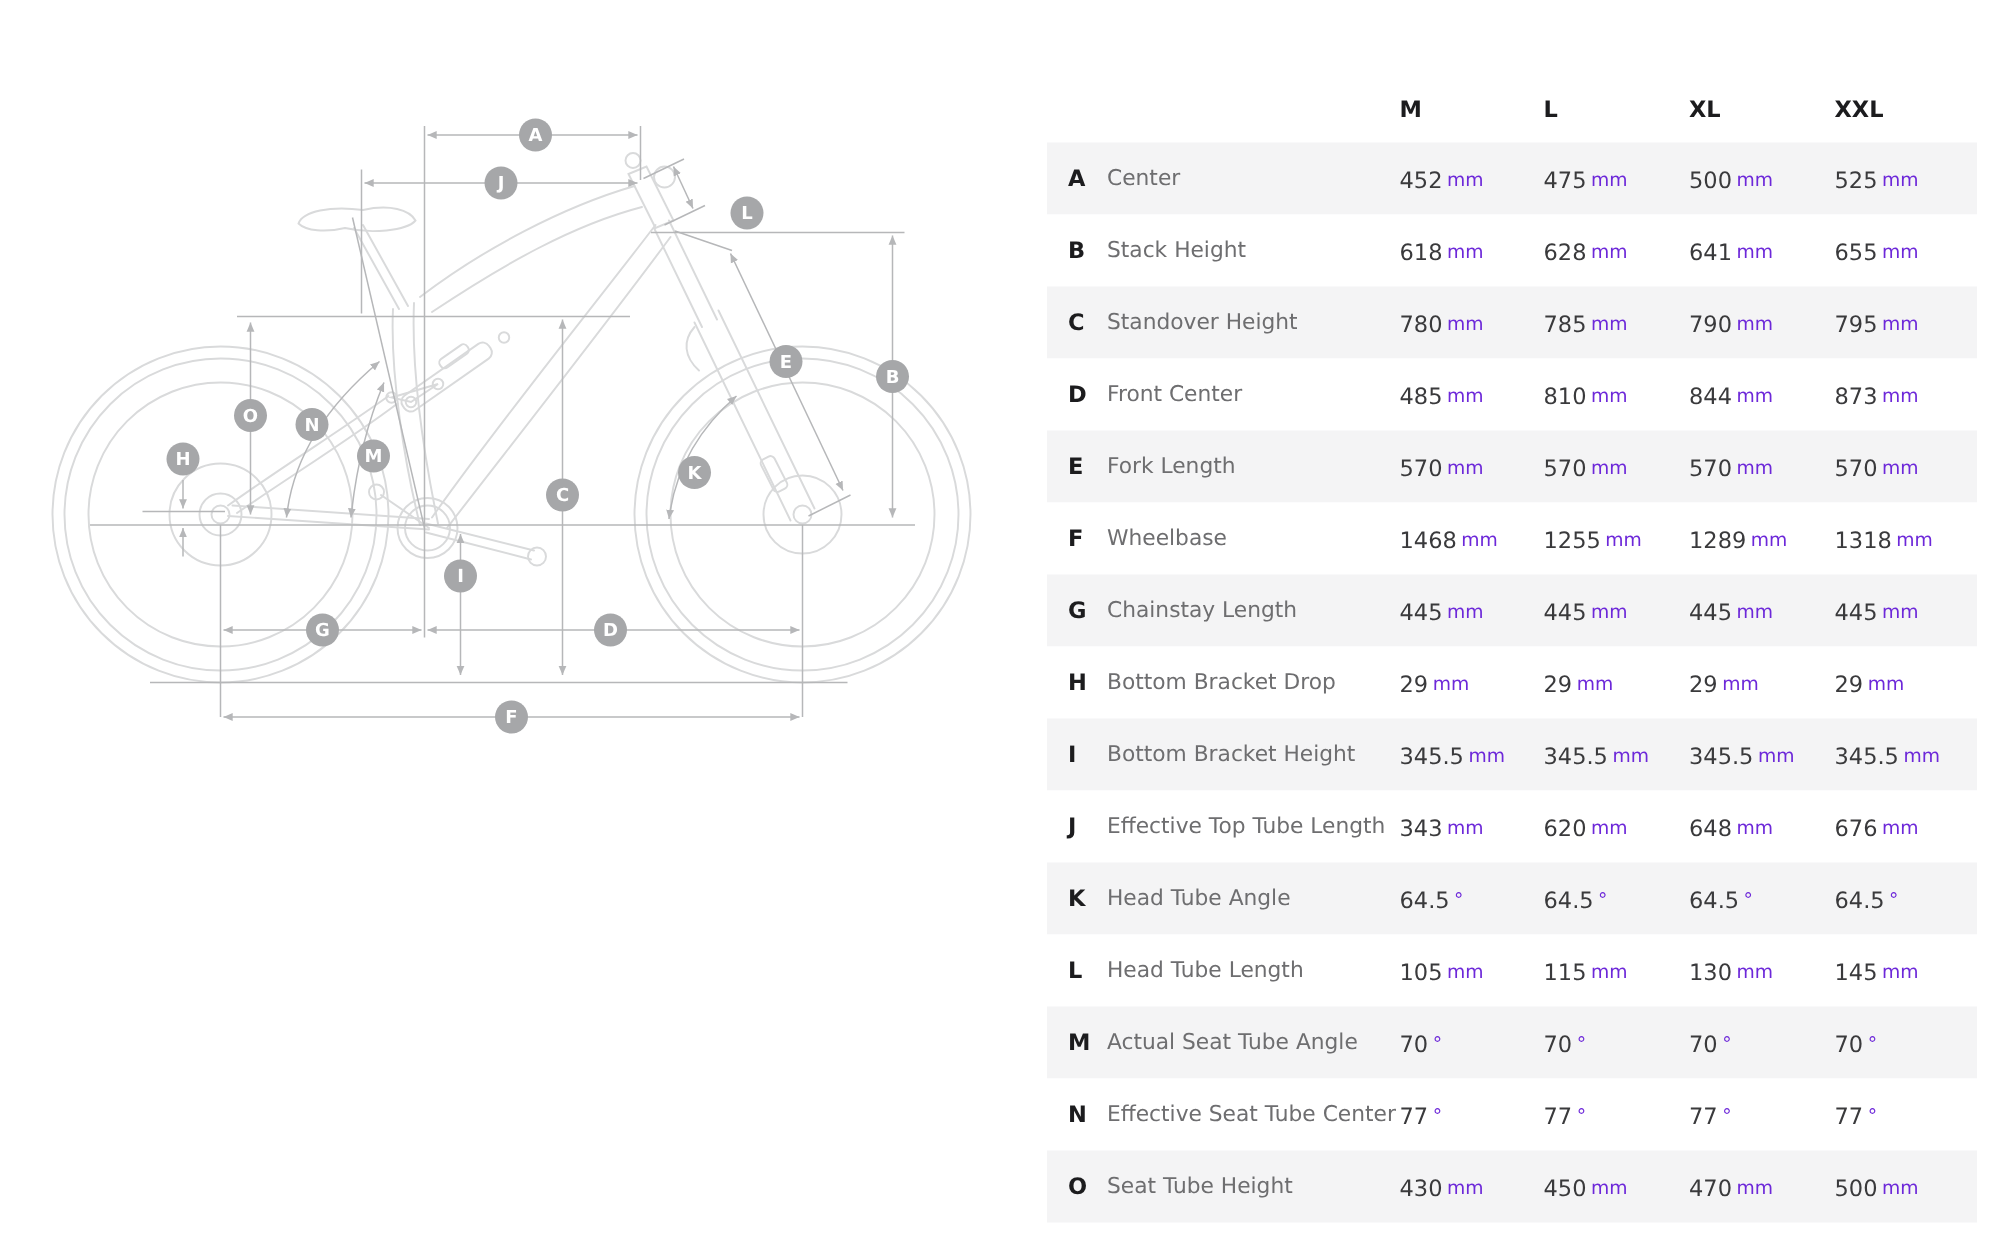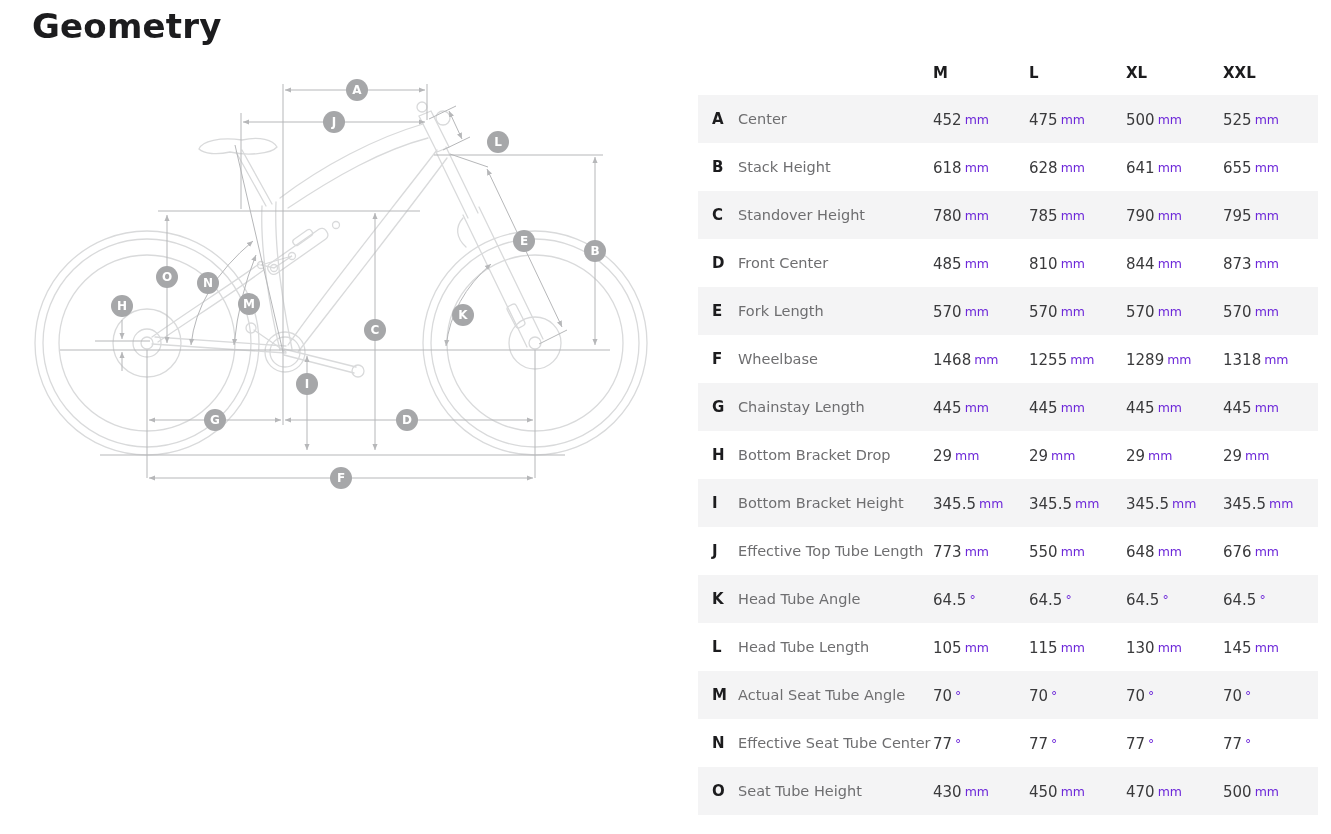--- a/index.html
+++ b/index.html
@@ -26,21 +26,20 @@
   .cell.label  { font-size:14.5px; color:#6e6e70; }
   .cell.value .num { font-size:15px; color:#3a3a3c;margin-top:48px; }
   .cell.value .unit { font-size:12.5px; color:#6d28d9; margin-left:3px;
                       position:relative; top:-1px; }
 </style>
 </head>
 <body>
 
 <div class="page">
 
-  <h1 class="title">Geometry</h1>
 
   <div class="diagram">
     <svg width="690" height="560" viewBox="0 0 690 560">
       <defs>
         <marker id="ah" viewBox="0 0 8 8" refX="7" refY="4" markerWidth="7" markerHeight="7" orient="auto-start-reverse">
           <path d="M0,1 L7,4 L0,7 Z" fill="#b6b7b9"></path>
         </marker>
       </defs>
 
       <g stroke="#d9dadb" fill="none" stroke-width="1.3" stroke-linecap="round">
@@ -288,22 +287,22 @@
           <div class="cell letter">I</div>
           <div class="cell label">Bottom Bracket Height</div>
           <div class="cell value"><span class="num">345.5</span><span class="unit">mm</span></div>
           <div class="cell value"><span class="num">345.5</span><span class="unit">mm</span></div>
           <div class="cell value"><span class="num">345.5</span><span class="unit">mm</span></div>
           <div class="cell value"><span class="num">345.5</span><span class="unit">mm</span></div>
         </div>
         <div class="trow">
           <div class="cell letter">J</div>
           <div class="cell label">Effective Top Tube Length</div>
-          <div class="cell value"><span class="num">773</span><span class="unit">mm</span></div>
-          <div class="cell value"><span class="num">550</span><span class="unit">mm</span></div>
+          <div class="cell value"><span class="num">343</span><span class="unit">mm</span></div>
+          <div class="cell value"><span class="num">620</span><span class="unit">mm</span></div>
           <div class="cell value"><span class="num">648</span><span class="unit">mm</span></div>
           <div class="cell value"><span class="num">676</span><span class="unit">mm</span></div>
         </div>
         <div class="trow">
           <div class="cell letter">K</div>
           <div class="cell label">Head Tube Angle</div>
           <div class="cell value"><span class="num">64.5</span><span class="unit">°</span></div>
           <div class="cell value"><span class="num">64.5</span><span class="unit">°</span></div>
           <div class="cell value"><span class="num">64.5</span><span class="unit">°</span></div>
           <div class="cell value"><span class="num">64.5</span><span class="unit">°</span></div>

